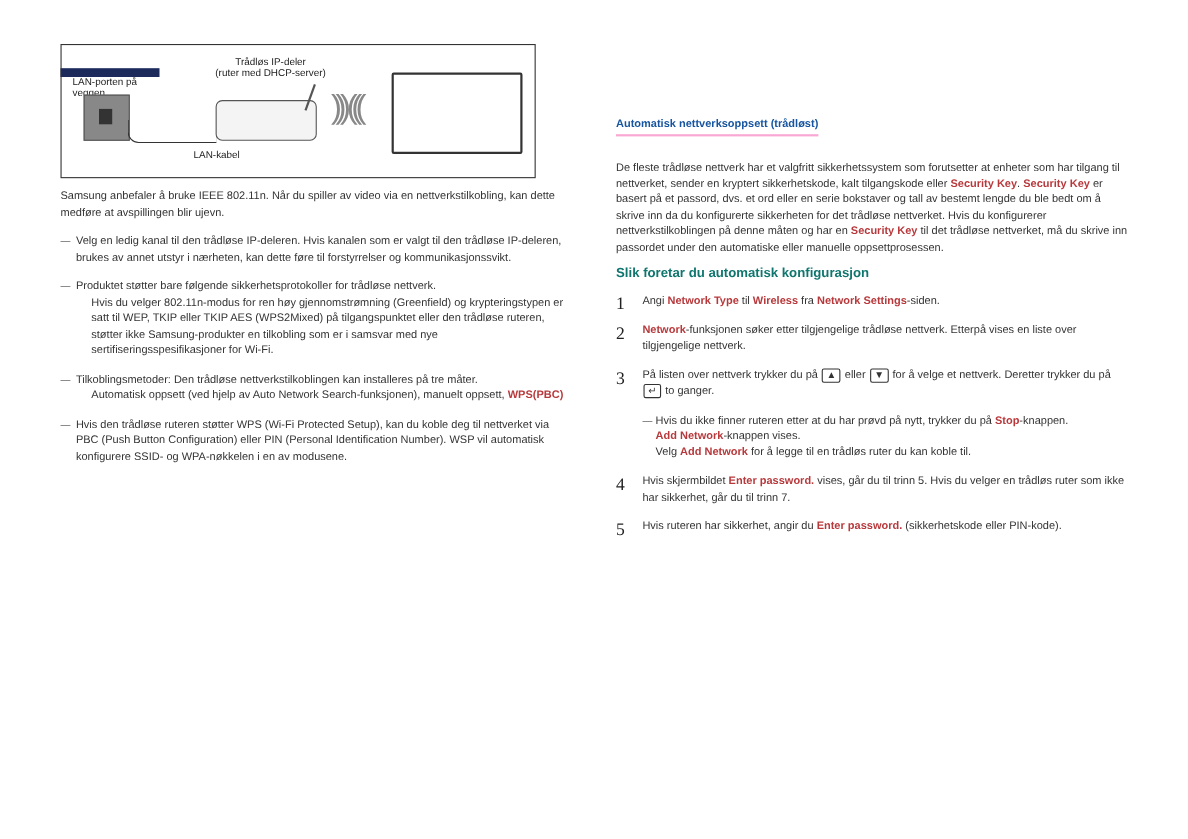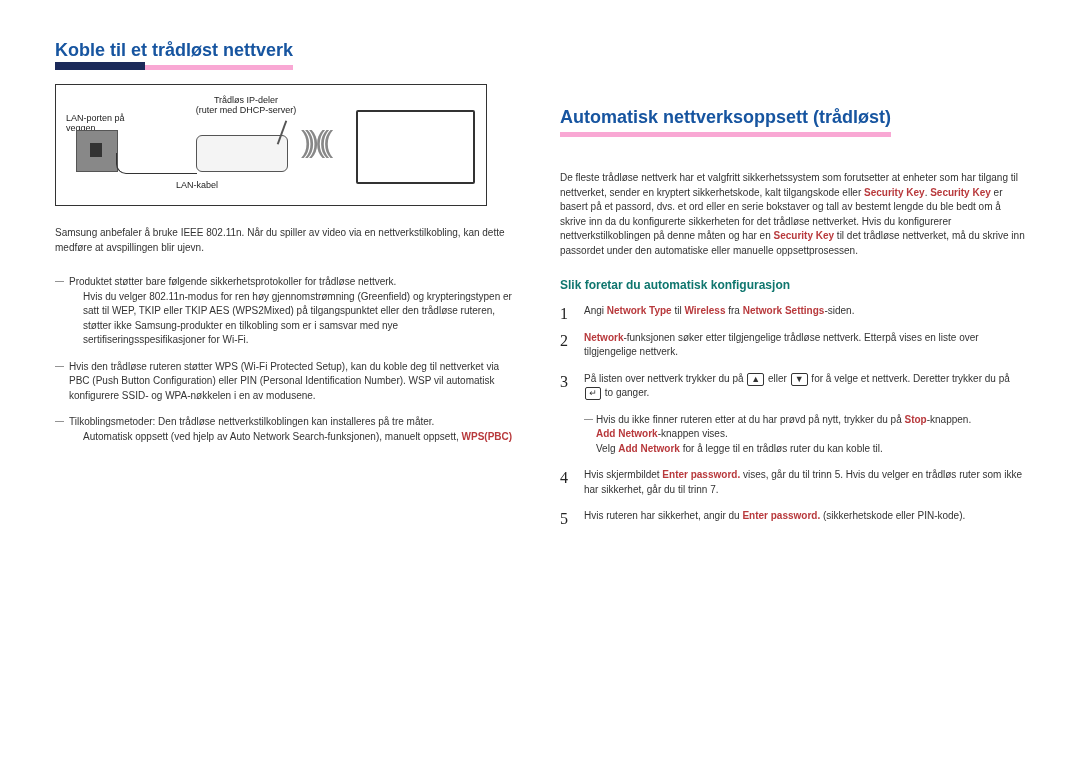--- a/index.html
+++ b/index.html
@@ -31,23 +31,23 @@
     min-width: 0;
   }
   h1 {
     font-family: Georgia, 'Times New Roman', serif;
     font-size: 22px;
     font-weight: 600;
     margin: 55px 0 12px 0;
     color: #111;
   }
   h2 {
-    font-size: 18px;
+    font-size: 10px;
     color: #1755a0;
-    border-bottom: 5px solid #f9a8d4;
+    border-bottom: 2px solid #f9a8d4;
     padding-bottom: 4px;
     margin: 0 0 14px 0;
     font-weight: bold;
     display: inline-block;
   }
   h2.right-first {
     margin-top: 67px;
   }
   h3 {
     font-size: 12px;
@@ -130,21 +130,21 @@
     width:115px; height:70px;
     border:2px solid #333;
     border-radius:2px;
   }
   p, li {
     font-size: 10px;
     line-height: 1.45;
     color: #333;
     margin-top: 12px;
   }
-  p { margin: 20px 0; }
+  p { margin: 8px 0; }
   ul.dash {
     list-style: none;
     padding: 0;
     margin: 6px 0;
   }
   ul.dash > li {
     position: relative;
     padding-left: 14px;
     margin-bottom: 6px;
   }
@@ -200,51 +200,51 @@
   }
 </style>
 </head>
 <body>
 
 <div class="header-bar"></div>
 
 <div class="page">
 
   <div class="col">
-    <h2>Koble til et trådløst nettverk</h2>
 
     <div class="diagram">
       <div class="wall-label">LAN-porten på veggen</div>
       <div class="wall-port"></div>
       <div class="cable"></div>
       <div class="cable-label">LAN-kabel</div>
       <div class="router-label">
         <span>Trådløs IP-deler</span><br>
         <span>(ruter med DHCP-server)</span>
       </div>
       <div class="router"></div>
       <div class="antenna"></div>
       <div class="waves">))) (((</div>
       <div class="screen"></div>
     </div>
 
     <p>Samsung anbefaler å bruke IEEE 802.11n. Når du spiller av video via en nettverkstilkobling, kan dette medføre at avspillingen blir ujevn.</p>
 
     <ul class="dash">
+      <li>Velg en ledig kanal til den trådløse IP-deleren. Hvis kanalen som er valgt til den trådløse IP-deleren, brukes av annet utstyr i nærheten, kan dette føre til forstyrrelser og kommunikasjonssvikt.</li>
       <li>
         <span>Produktet støtter bare følgende sikkerhetsprotokoller for trådløse nettverk.</span>
         <span class="sub">Hvis du velger 802.11n-modus for ren høy gjennomstrømning (Greenfield) og krypteringstypen er satt til WEP, TKIP eller TKIP AES (WPS2Mixed) på tilgangspunktet eller den trådløse ruteren, støtter ikke Samsung-produkter en tilkobling som er i samsvar med nye sertifiseringsspesifikasjoner for Wi-Fi.</span>
       </li>
-      <li>Hvis den trådløse ruteren støtter WPS (Wi-Fi Protected Setup), kan du koble deg til nettverket via PBC (Push Button Configuration) eller PIN (Personal Identification Number). WSP vil automatisk konfigurere SSID- og WPA-nøkkelen i en av modusene.</li>
       <li>
         <span>Tilkoblingsmetoder: Den trådløse nettverkstilkoblingen kan installeres på tre måter.</span>
         <span class="sub">
           <span>Automatisk oppsett (ved hjelp av Auto Network Search-funksjonen), manuelt oppsett, </span><span class="red">WPS(PBC)</span>
         </span>
       </li>
+      <li>Hvis den trådløse ruteren støtter WPS (Wi-Fi Protected Setup), kan du koble deg til nettverket via PBC (Push Button Configuration) eller PIN (Personal Identification Number). WSP vil automatisk konfigurere SSID- og WPA-nøkkelen i en av modusene.</li>
     </ul>
   </div>
 
   <div class="col">
     <h2 class="right-first">Automatisk nettverksoppsett (trådløst)</h2>
 
     <p>
       <span>De fleste trådløse nettverk har et valgfritt sikkerhetssystem som forutsetter at enheter som har tilgang til nettverket, sender en kryptert sikkerhetskode, kalt tilgangskode eller </span><span class="red">Security Key</span><span>. </span><span class="red">Security Key</span><span> er basert på et passord, dvs. et ord eller en serie bokstaver og tall av bestemt lengde du ble bedt om å skrive inn da du konfigurerte sikkerheten for det trådløse nettverket. Hvis du konfigurerer nettverkstilkoblingen på denne måten og har en </span><span class="red">Security Key</span><span> til det trådløse nettverket, må du skrive inn passordet under den automatiske eller manuelle oppsettprosessen.</span>
     </p>
 

